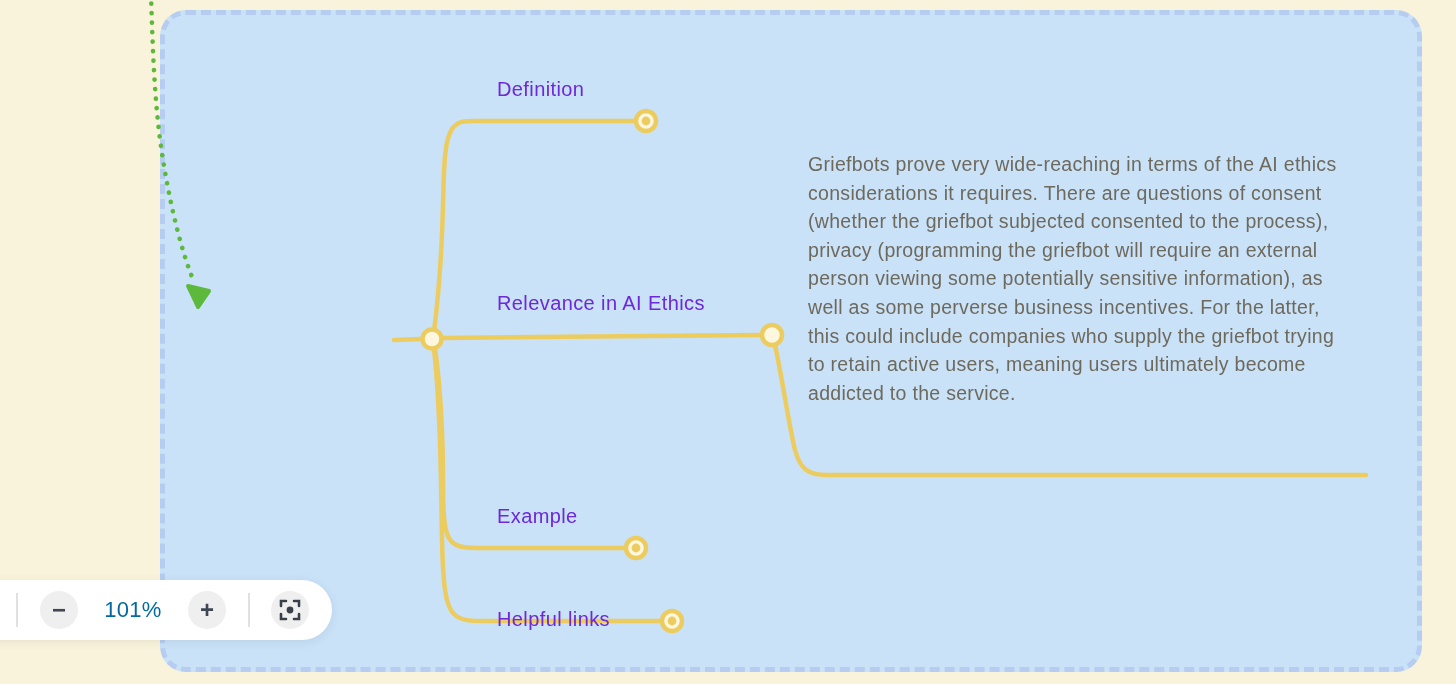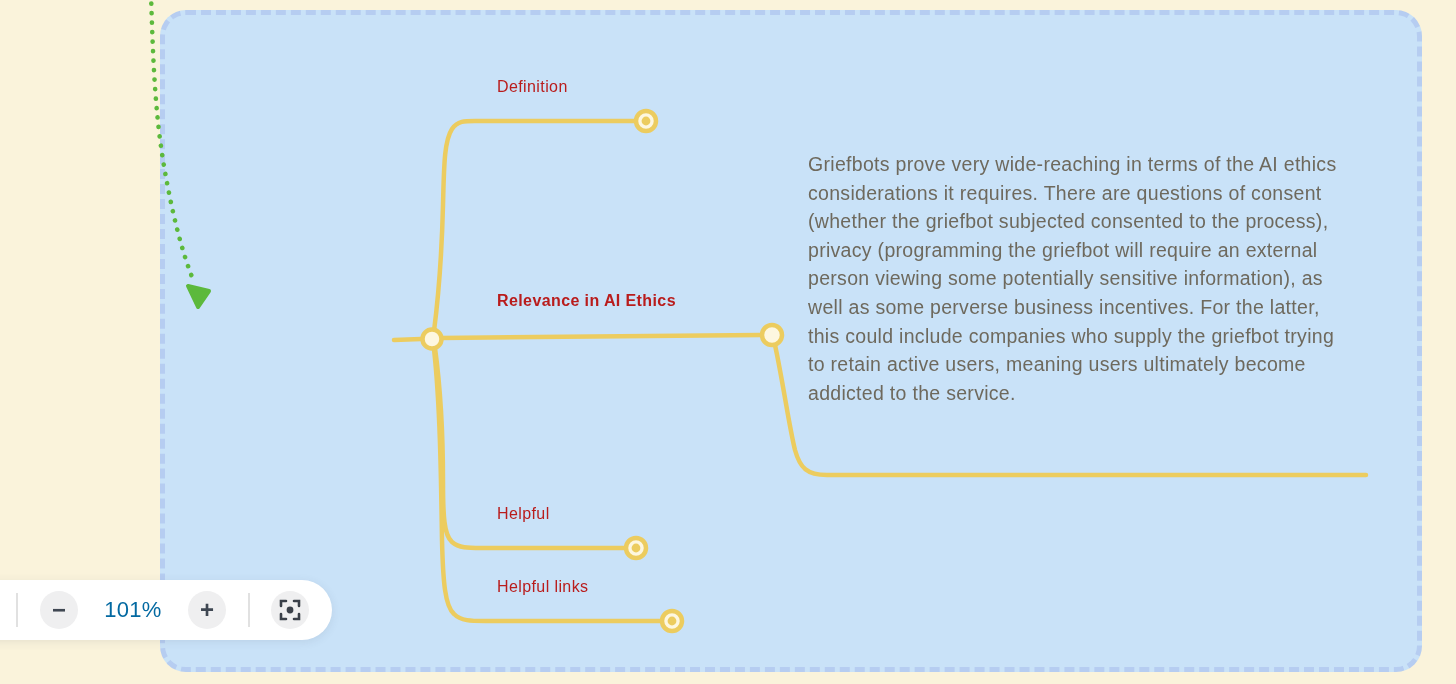--- a/index.html
+++ b/index.html
@@ -24,38 +24,38 @@
   
   svg.overlay {
     position: absolute; left: 0; top: 0;
     width: 1456px; height: 684px;
     pointer-events: none;
   }
 
   
   .map-label {
     position: absolute;
-    color: #b91c1c;
-    font-size: 16px;
+    color: #6d28d9;
+    font-size: 20px;
     letter-spacing: 0.4px;
     white-space: nowrap;
     cursor: default;
   }
   .root-label {
     position: absolute;
     left: 232px; top: 320px;
     color: #3d4855;
     font-size: 30px;
     letter-spacing: 0.6px;
     white-space: nowrap;
   }
   .lbl-definition { left: 497px; top: 78px; }
-  .lbl-relevance  { left: 497px; top: 292px; font-weight: bold; }
+  .lbl-relevance  { left: 497px; top: 292px; }
   .lbl-example    { left: 497px; top: 505px; }
-  .lbl-helpful    { left: 497px; top: 578px; text-align: right; }
+  .lbl-helpful    { left: 497px; top: 608px; text-align: right; }
 
   .note-text {
     position: absolute;
     left: 808px; top: 150px;
     width: 532px;
     color: #6e695d;
     font-size: 19.5px;
     line-height: 28.6px;
     letter-spacing: 0.3px;
   }
@@ -145,21 +145,21 @@
     </g>
   </svg>
 
 
   <div class="map-label lbl-definition">Definition</div>
 
   <div class="map-label lbl-relevance">Relevance in AI Ethics</div>
 
   <div class="note-text">Griefbots prove very wide-reaching in terms of the AI ethics considerations it requires. There are questions of consent (whether the griefbot subjected consented to the process), privacy (programming the griefbot will require an external person viewing some potentially sensitive information), as well as some perverse business incentives. For the latter, this could include companies who supply the griefbot trying to retain active users, meaning users ultimately become addicted to the service.</div>
 
-  <div class="map-label lbl-example">Helpful</div>
+  <div class="map-label lbl-example">Example</div>
 
   <div class="map-label lbl-helpful">Helpful links</div>
 
   <div class="zoom-toolbar">
     <div class="vdivider d1"></div>
     <button class="round-btn btn-zoom-out">−</button>
     <div class="zoom-level">101%</div>
     <button class="round-btn">+</button>
     <div class="vdivider d2"></div>
     <button class="round-btn btn-recenter">

